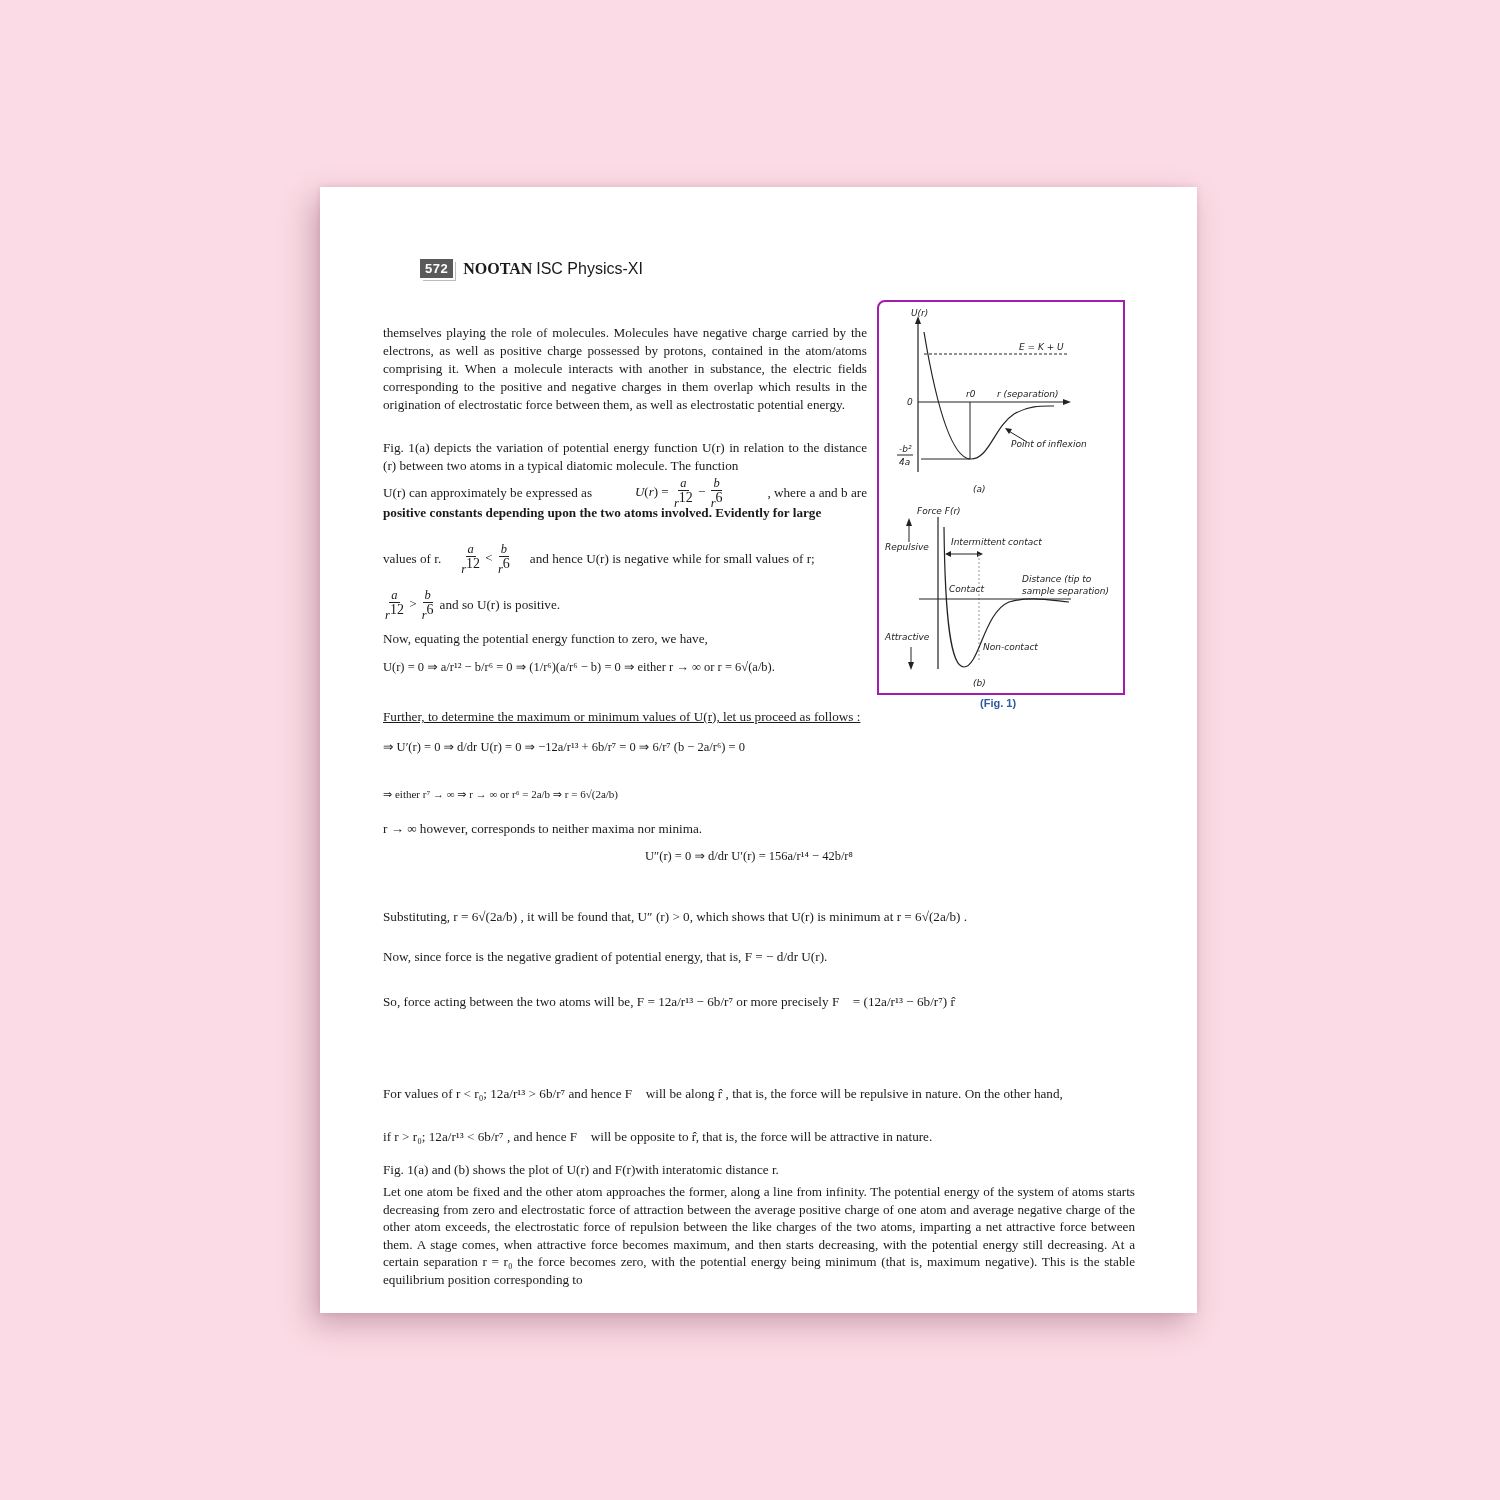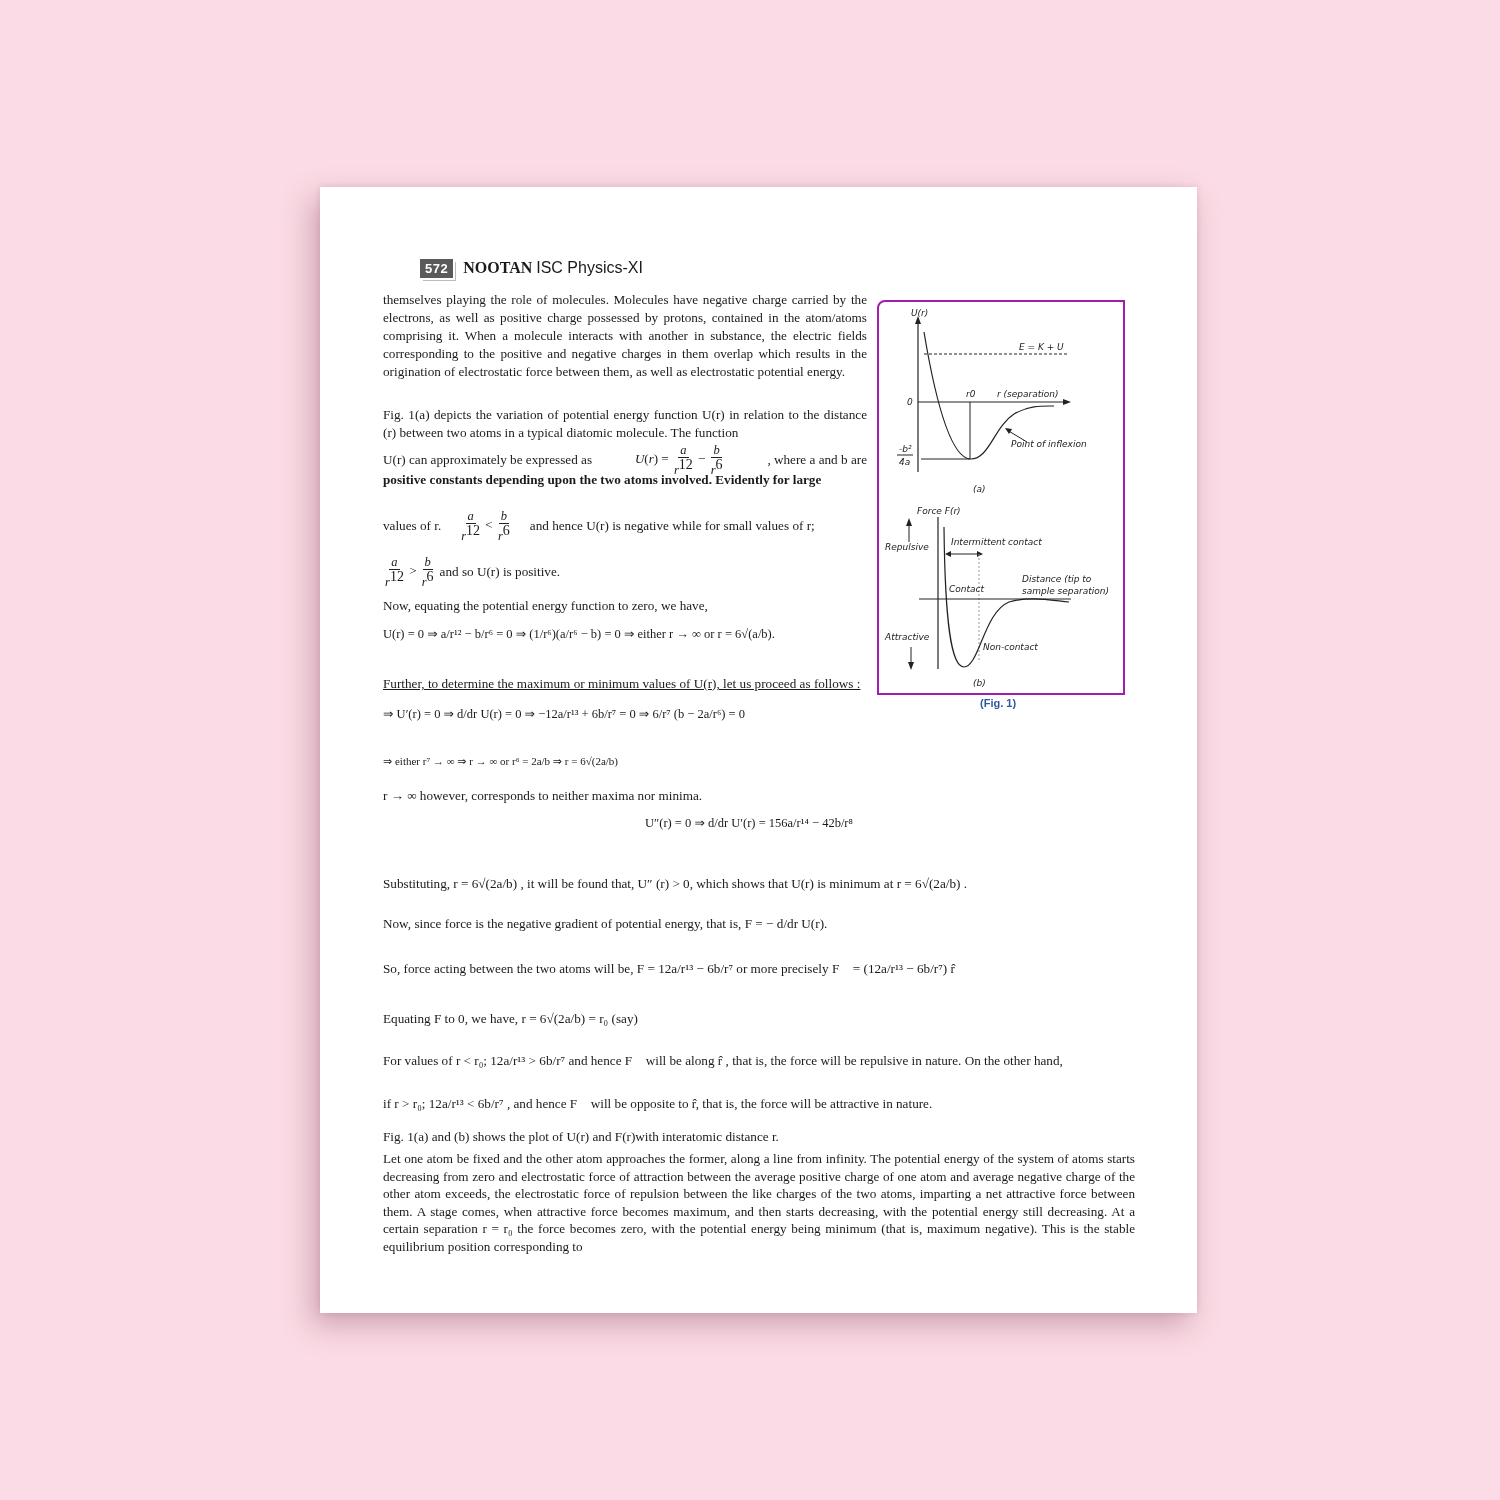--- a/index.html
+++ b/index.html
@@ -5,29 +5,29 @@
   html, body { margin:0; padding:0; }
   body {
     width:1500px; height:1500px; background:#fbdbe5; position:relative; overflow:hidden;
     font-family:"DejaVu Serif", serif; color:#1a1a1a;
   }
   .page {
     position:absolute; left:320px; top:187px; width:877px; height:1126px; background:#fff;
     box-shadow: -8px 12px 28px rgba(120,60,80,0.35), 0 0 6px rgba(120,60,80,0.15);
   }
   .abs { position:absolute; }
-  .hdr { left:63px; top:72px; display:flex; align-items:flex-start; gap:10px;padding-left:37px; }
+  .hdr { left:63px; top:72px; display:flex; align-items:center; gap:10px;padding-left:37px; }
   .pgnum {
     background:#5a5a5a; color:#fff; font-family:"Liberation Sans", sans-serif; font-weight:bold;
     font-size:13px; padding:2px 5px; box-shadow:2px 2px 0 #fff, 3px 3px 0 #bbb; letter-spacing:0.5px;
   }
   .brand { font-family:"Liberation Serif", serif; font-size:16px; }
   .brand b { font-weight:bold; }
   .brand span { font-family:"Liberation Sans", sans-serif; }
-  .txt { font-family:"Liberation Serif", serif; font-size:13.2px; line-height:18px; text-align:justify; }
+  .txt { font-family:"Liberation Serif", serif; font-size:13.2px; line-height:18px; text-align:justify;margin-top:33px; }
   .col { left:63px; width:484px; }
   .full { left:63px; width:752px; }
   i.m { font-style:italic; }
   .frac { display:inline-flex; flex-direction:column; align-items:center; vertical-align:middle; font-size:12.5px; line-height:14px; margin:0 2px; }
   .frac > span:first-child { border-bottom:1px solid #222; padding:0 2px; }
   .frac i { font-style:italic; }
   sup { font-size:14px; }
   .eq { font-family:"Liberation Serif", serif; font-size:13px; white-space:nowrap; }
   .fig {
     left:557px; top:113px; width:244px; height:391px; border:2px solid #a21caf; border-radius:8px 0 0 0; background:#fff;
@@ -90,21 +90,20 @@
   <div class="abs txt col eq" style="top:438px; font-size:12.5px;">U(r) = 0  ⇒  a/r¹² − b/r⁶ = 0 ⇒ (1/r⁶)(a/r⁶ − b) = 0 ⇒ either r → ∞ or r = 6√(a/b).</div>
   <div class="abs txt col" style="top:488px;text-decoration:underline;">Further, to determine the maximum or minimum values of U(r), let us proceed as follows :</div>
   <div class="abs txt eq" style="left:63px; top:518px; font-size:12.5px;">⇒ U′(r) = 0   ⇒   d/dr U(r) = 0   ⇒ −12a/r¹³ + 6b/r⁷ = 0   ⇒   6/r⁷ (b − 2a/r⁶) = 0</div>
   <div class="abs txt eq" style="left:63px; top:565px; font-size:11px;">⇒  either r⁷ → ∞    ⇒    r → ∞     or     r⁶ = 2a/b    ⇒    r = 6√(2a/b)</div>
   <div class="abs txt col" style="top:600px;">r → ∞ however, corresponds to neither maxima nor minima.</div>
   <div class="abs txt eq" style="left:325px; top:627px; font-size:12.5px;">U″(r) = 0 ⇒ d/dr U′(r) = 156a/r¹⁴ − 42b/r⁸</div>
 
   <div class="abs txt full" style="top:688px;">Substituting, r = 6√(2a/b) , it will be found that, U″ (r) &gt; 0, which shows that U(r) is minimum at r = 6√(2a/b) .</div>
   <div class="abs txt full" style="top:728px;">Now, since force is the negative gradient of potential energy, that is, F = − d/dr U(r).</div>
   <div class="abs txt full" style="top:773px;">So, force acting between the two atoms will be, F = 12a/r¹³ − 6b/r⁷ or more precisely F⃗ = (12a/r¹³ − 6b/r⁷) r̂</div>
-  <div class="abs txt full" style="top:823px;">Equating F to 0, we have, r = 6√(2a/b) = r₀ (say)</div>
   <div class="abs txt full" style="top:865px;">For values of r &lt; r₀; 12a/r¹³ &gt; 6b/r⁷ and hence F⃗ will be along r̂ , that is, the force will be repulsive in nature. On the other hand,</div>
   <div class="abs txt full" style="top:908px;">if r &gt; r₀; 12a/r¹³ &lt; 6b/r⁷ , and hence F⃗ will be opposite to r̂, that is, the force will be attractive in nature.</div>
   <div class="abs txt full" style="top:941px;">Fig. 1(a) and (b) shows the plot of U(r) and F(r)with interatomic distance r.</div>
   <div class="abs txt full" style="top:963px; line-height:17.5px;">Let one atom be fixed and the other atom approaches the former, along a line from infinity. The potential energy of the system of atoms starts decreasing from zero and electrostatic force of attraction between the average positive charge of one atom and average negative charge of the other atom exceeds, the electrostatic force of repulsion between the like charges of the two atoms, imparting a net attractive force between them. A stage comes, when attractive force becomes maximum, and then starts decreasing, with the potential energy still decreasing. At a certain separation r = r₀ the force becomes zero, with the potential energy being minimum (that is, maximum negative). This is the stable equilibrium position corresponding to</div>
 
   <div class="abs fig">
     <svg width="244" height="391" viewBox="0 0 244 391">
 
       <line x1="39" y1="170" x2="39" y2="18" stroke="#222" stroke-width="1.2"></line>
       <polygon points="36,22 39,14 42,22" fill="#222"></polygon>

